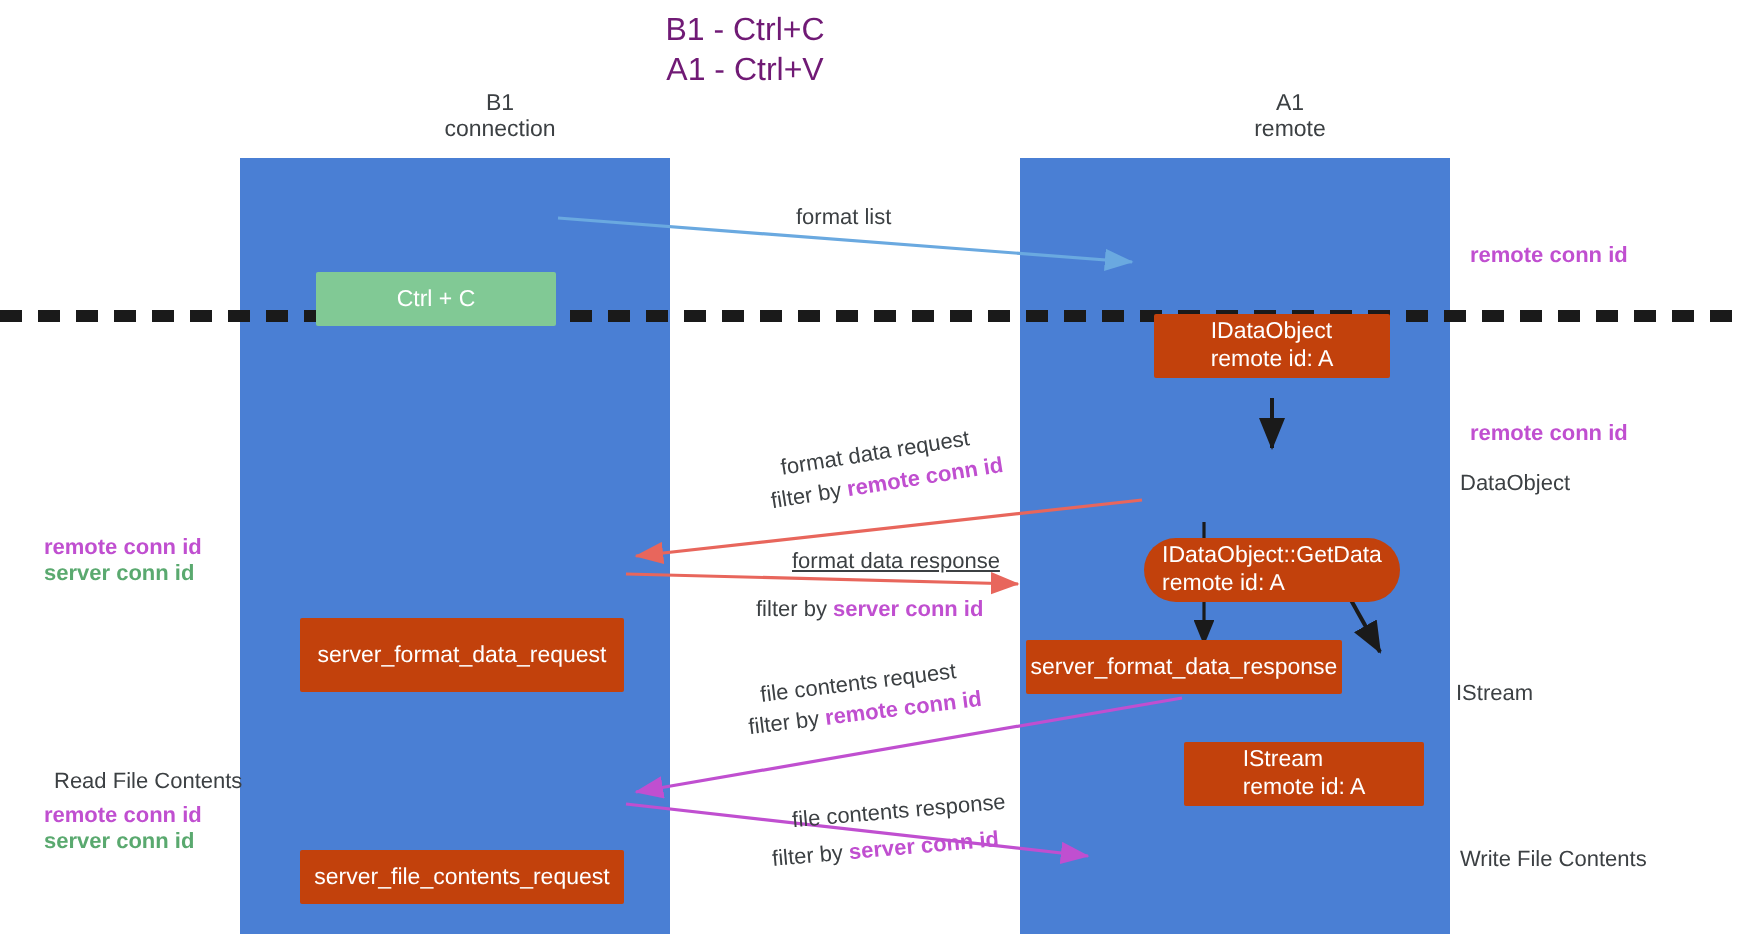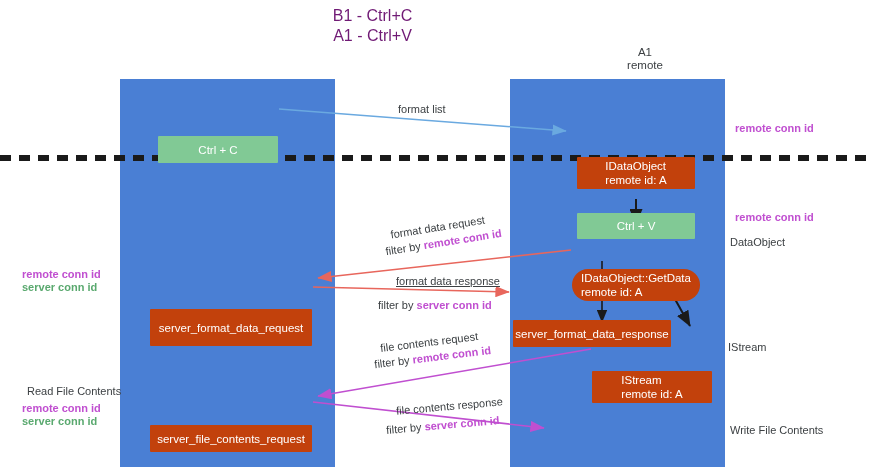--- a/index.html
+++ b/index.html
@@ -96,20 +96,22 @@
   #lbl-fcresp2{left:386px;top:419px;transform:rotate(-5deg);}
 </style>
 </head>
 <body>
 
 <div id="stage">
 
   <div class="abs" id="title">B1 - Ctrl+C
 A1 - Ctrl+V</div>
 
+  <div class="abs colhead" id="head-b1">B1
+connection</div>
   <div class="abs colhead" id="head-a1">A1
 remote</div>
 
   <div class="abs lane" id="lane-b1"></div>
   <div class="abs lane" id="lane-a1"></div>
 
   <svg class="abs" id="arrows" viewBox="0 0 871 467" xmlns="http://www.w3.org/2000/svg">
     <defs>
       <marker id="ah-blue" markerWidth="9" markerHeight="7" refX="8.5" refY="3.5" orient="auto">
         <polygon points="0 0, 9 3.5, 0 7" fill="#6aa9e0"></polygon>
@@ -140,21 +142,20 @@
     <path d="M591,349 L318,396" stroke="#c04fd0" stroke-width="1.6" fill="none" marker-end="url(#ah-purple)"></path>
 
     <path d="M313,402 L544,428" stroke="#c04fd0" stroke-width="1.6" fill="none" marker-end="url(#ah-purple)"></path>
   </svg>
 
   <div class="abs" id="dashed"></div>
 
   <div class="abs box green" id="box-ctrlc">Ctrl + C</div>
   <div class="abs box orange" id="box-idataobject" style="white-space:pre-line;">IDataObject
 remote id: A</div>
-  <div class="abs box green" id="box-ctrlv">Ctrl + V</div>
   <div class="abs box orange" id="box-getdata" style="white-space:pre-line;border-radius:16px;">IDataObject::GetData
 remote id: A</div>
   <div class="abs box orange" id="box-fmtreq">server_format_data_request</div>
   <div class="abs box orange" id="box-fmtresp">server_format_data_response</div>
   <div class="abs box orange" id="box-istream" style="white-space:pre-line;">IStream
 remote id: A</div>
   <div class="abs box orange" id="box-filereq">server_file_contents_request</div>
 
   <div class="abs lbl" id="lbl-formatlist">format list</div>
 

